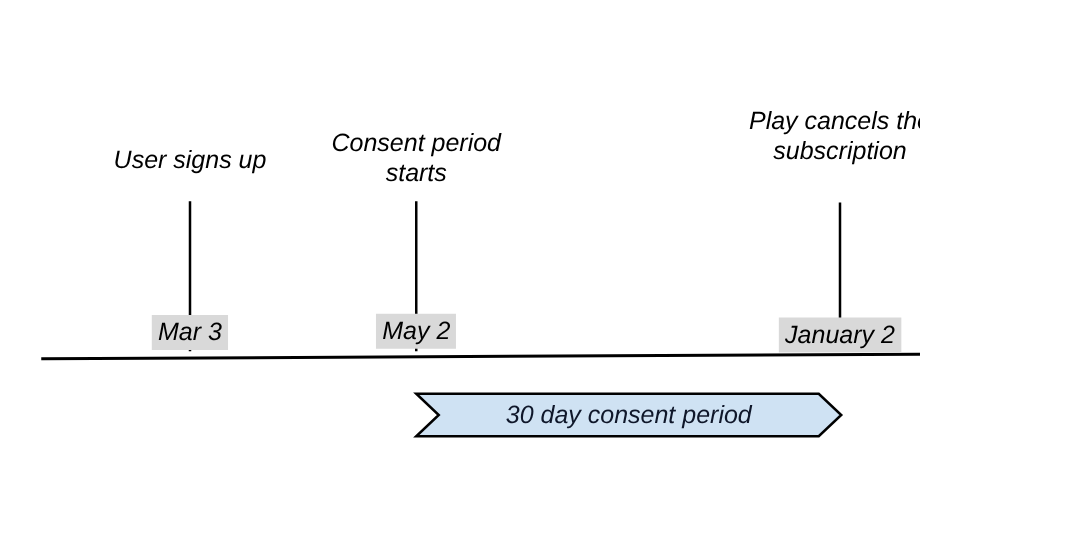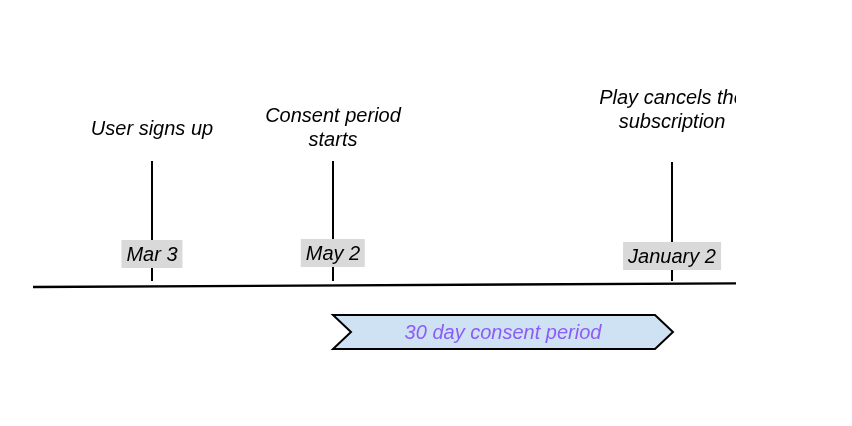--- a/index.html
+++ b/index.html
@@ -39,30 +39,31 @@
   .date-chip {
     position: absolute;
     transform: translateX(-50%);
     background: #d9d9d9;
     font-size: 20px;
     line-height: 28px;
     height: 28px;
     padding: 0 5px;
     white-space: nowrap;
     text-align: center;
+    margin-top: 12px;
   }
   .banner-label {
     position: absolute;
     left: 351px;
     top: 320px;
     width: 304px;
     text-align: center;
     font-size: 20px;
     line-height: 24px;
-    color: #8b5cf6;
+    color: #0f172a;
   }
   .banner-shape {
     stroke: #000000;
     stroke-width: 2;
     stroke-linejoin: miter;
   }
   .axis-line {
     stroke: #000000;
     stroke-width: 2.4;
     stroke-linecap: butt;

